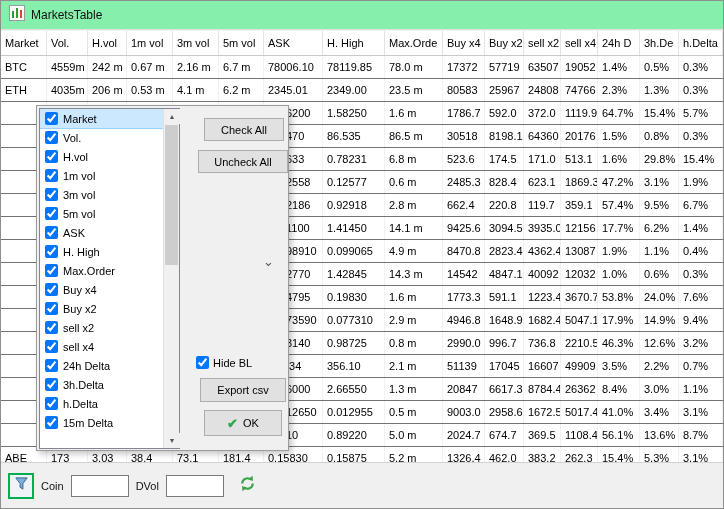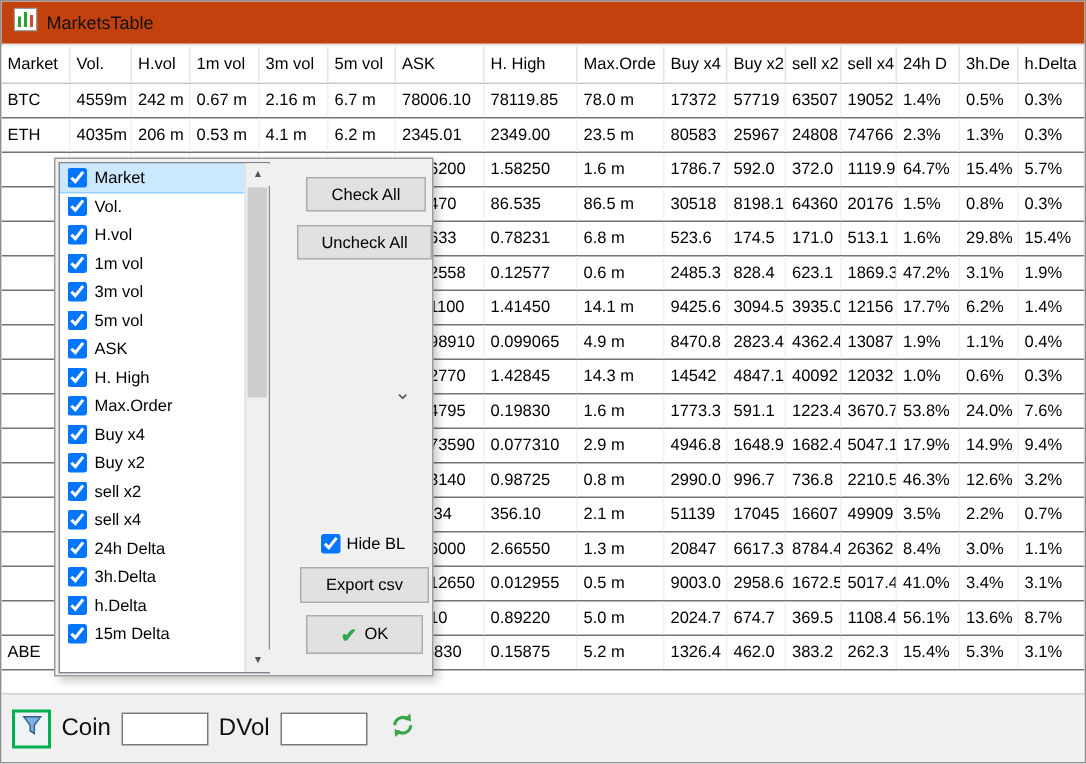--- a/index.html
+++ b/index.html
@@ -16,21 +16,21 @@
     border: 1px solid #8f8f8f;
     overflow: hidden;
   }
   
   .titlebar {
     height: 29px;
     display: flex;
     align-items: center;
     gap: 6px;
     padding-left: 8px;
-    background: #c2410c;
+    background: #86efac;
     border-bottom: 1px solid #e2e2e2;
   }
   .title { font-size: 12px; color: #111; }
 
   
   .table-area {
     position: absolute;
     left: 0; right: 0; top: 30px; bottom: 0;
     background: #fff;
     overflow: hidden;
@@ -121,21 +121,21 @@
   .btn.okbtn {
     left: 155px; top: 304px; width: 78px; height: 26px;
     display: flex; align-items: center; justify-content: center; gap: 5px;
   }
   .okcheck { color: #2fa84f; font-size: 13px; font-weight: bold; }
   .chevron {
     position: absolute; left: 226px; top: 150px;
     font-size: 13px; color: #555; line-height: 12px;
   }
   .hidebl {
-    position: absolute; left: 177px; top: 250px;
+    position: absolute; left: 159px; top: 250px;
     display: flex; align-items: center; gap: 4px;
     font-size: 11px;
   }
   .hidebl input[type="checkbox"] { width: 13px; height: 13px; margin: 0; }
 
   
   .statusbar {
     position: absolute;
     left: 0; right: 0; bottom: 0; height: 46px;
     background: #f0f0f0;
@@ -144,21 +144,21 @@
     gap: 7px;
     padding-left: 7px;
     z-index: 10;
   }
   .filterbtn {
     width: 26px; height: 26px;
     border: 2px solid #00b050;
     background: #eef3f7;
     display: flex; align-items: center; justify-content: center;
   }
-  .sb-label { font-size: 16px; color: #111; }
+  .sb-label { font-size: 11px; color: #111; }
   .sb-input {
     width: 58px; height: 22px;
     border: 1px solid #7a7a7a;
     background: #fff;
     font-size: 12px;
     padding: 0 3px;
     font-family: "Liberation Sans", sans-serif;
   }
   .refreshbtn {
     width: 26px; height: 26px;
@@ -304,20 +304,38 @@
           <div class="td ask-partial">2558</div>
           <div class="td">0.12577</div>
           <div class="td">0.6 m</div>
           <div class="td">2485.3</div>
           <div class="td">828.4</div>
           <div class="td">623.1</div>
           <div class="td">1869.3</div>
           <div class="td">47.2%</div>
           <div class="td">3.1%</div>
           <div class="td">1.9%</div>
+        </div>
+        <div class="trow">
+          <div class="td"></div>
+          <div class="td"></div>
+          <div class="td"></div>
+          <div class="td"></div>
+          <div class="td"></div>
+          <div class="td"></div>
+          <div class="td ask-partial">2186</div>
+          <div class="td">0.92918</div>
+          <div class="td">2.8 m</div>
+          <div class="td">662.4</div>
+          <div class="td">220.8</div>
+          <div class="td">119.7</div>
+          <div class="td">359.1</div>
+          <div class="td">57.4%</div>
+          <div class="td">9.5%</div>
+          <div class="td">6.7%</div>
         </div>
         <div class="trow">
           <div class="td"></div>
           <div class="td"></div>
           <div class="td"></div>
           <div class="td"></div>
           <div class="td"></div>
           <div class="td"></div>
           <div class="td ask-partial">1100</div>
           <div class="td">1.41450</div>

